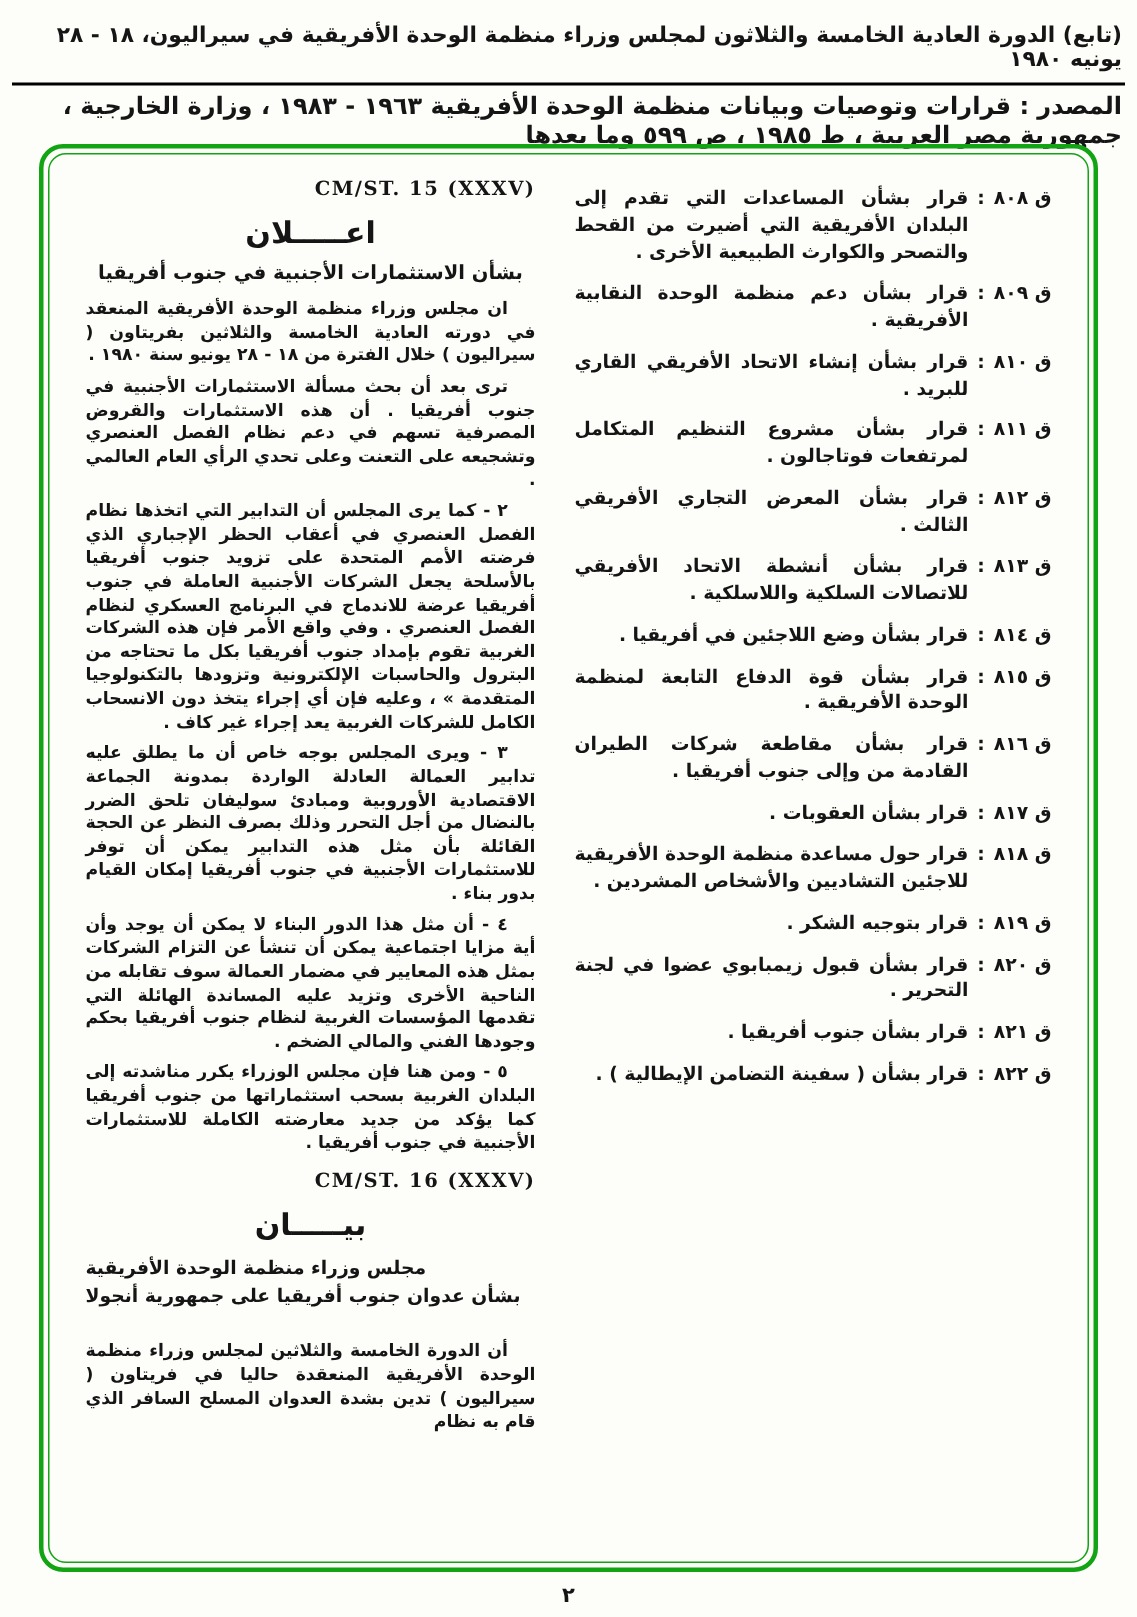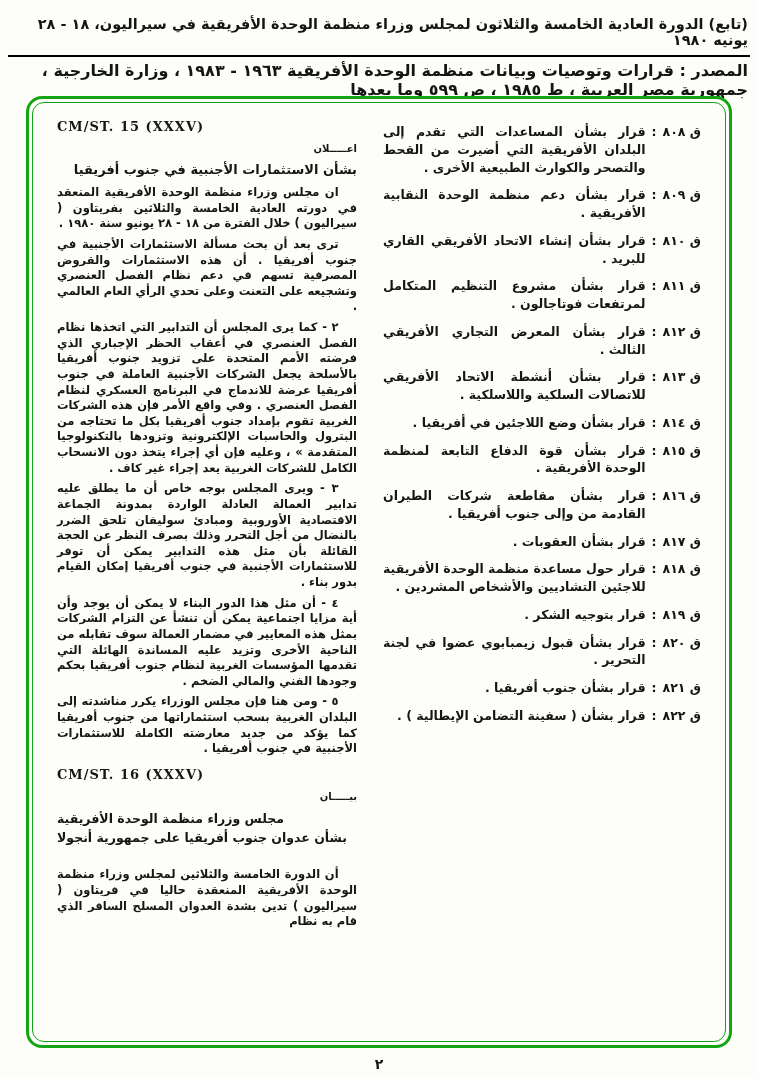--- a/index.html
+++ b/index.html
@@ -67,34 +67,35 @@
     line-height: 1.42;
   }
   .res-num { white-space: nowrap; }
   .res-sep { padding: 0 1px; }
   .res-text { flex: 1; text-align: justify; }
 
   
   .col-text { flex: 1; direction: rtl; }
   .doc-ref {
     direction: ltr;
-    text-align: left;
+    text-align: right;
     font-family: "DejaVu Serif", serif;
     font-size: 13px;
     font-weight: bold;
     letter-spacing: 1px;
     margin-bottom: 9px;
   }
   .doc-title {
-    text-align: right;
-    font-weight: bold;
-    font-size: 10px;
+    text-align: center;
+    font-weight: bold;
+    font-size: 20px;
     margin: 2px 0 8px 0;
   }
   .doc-subtitle {
+    text-align: center;
     font-weight: bold;
     font-size: 13px;
     margin-bottom: 8px;
   }
   .para {
     font-size: 11.5px;
     font-weight: bold;
     line-height: 1.36;
     text-align: justify;
     text-indent: 1.6em;

